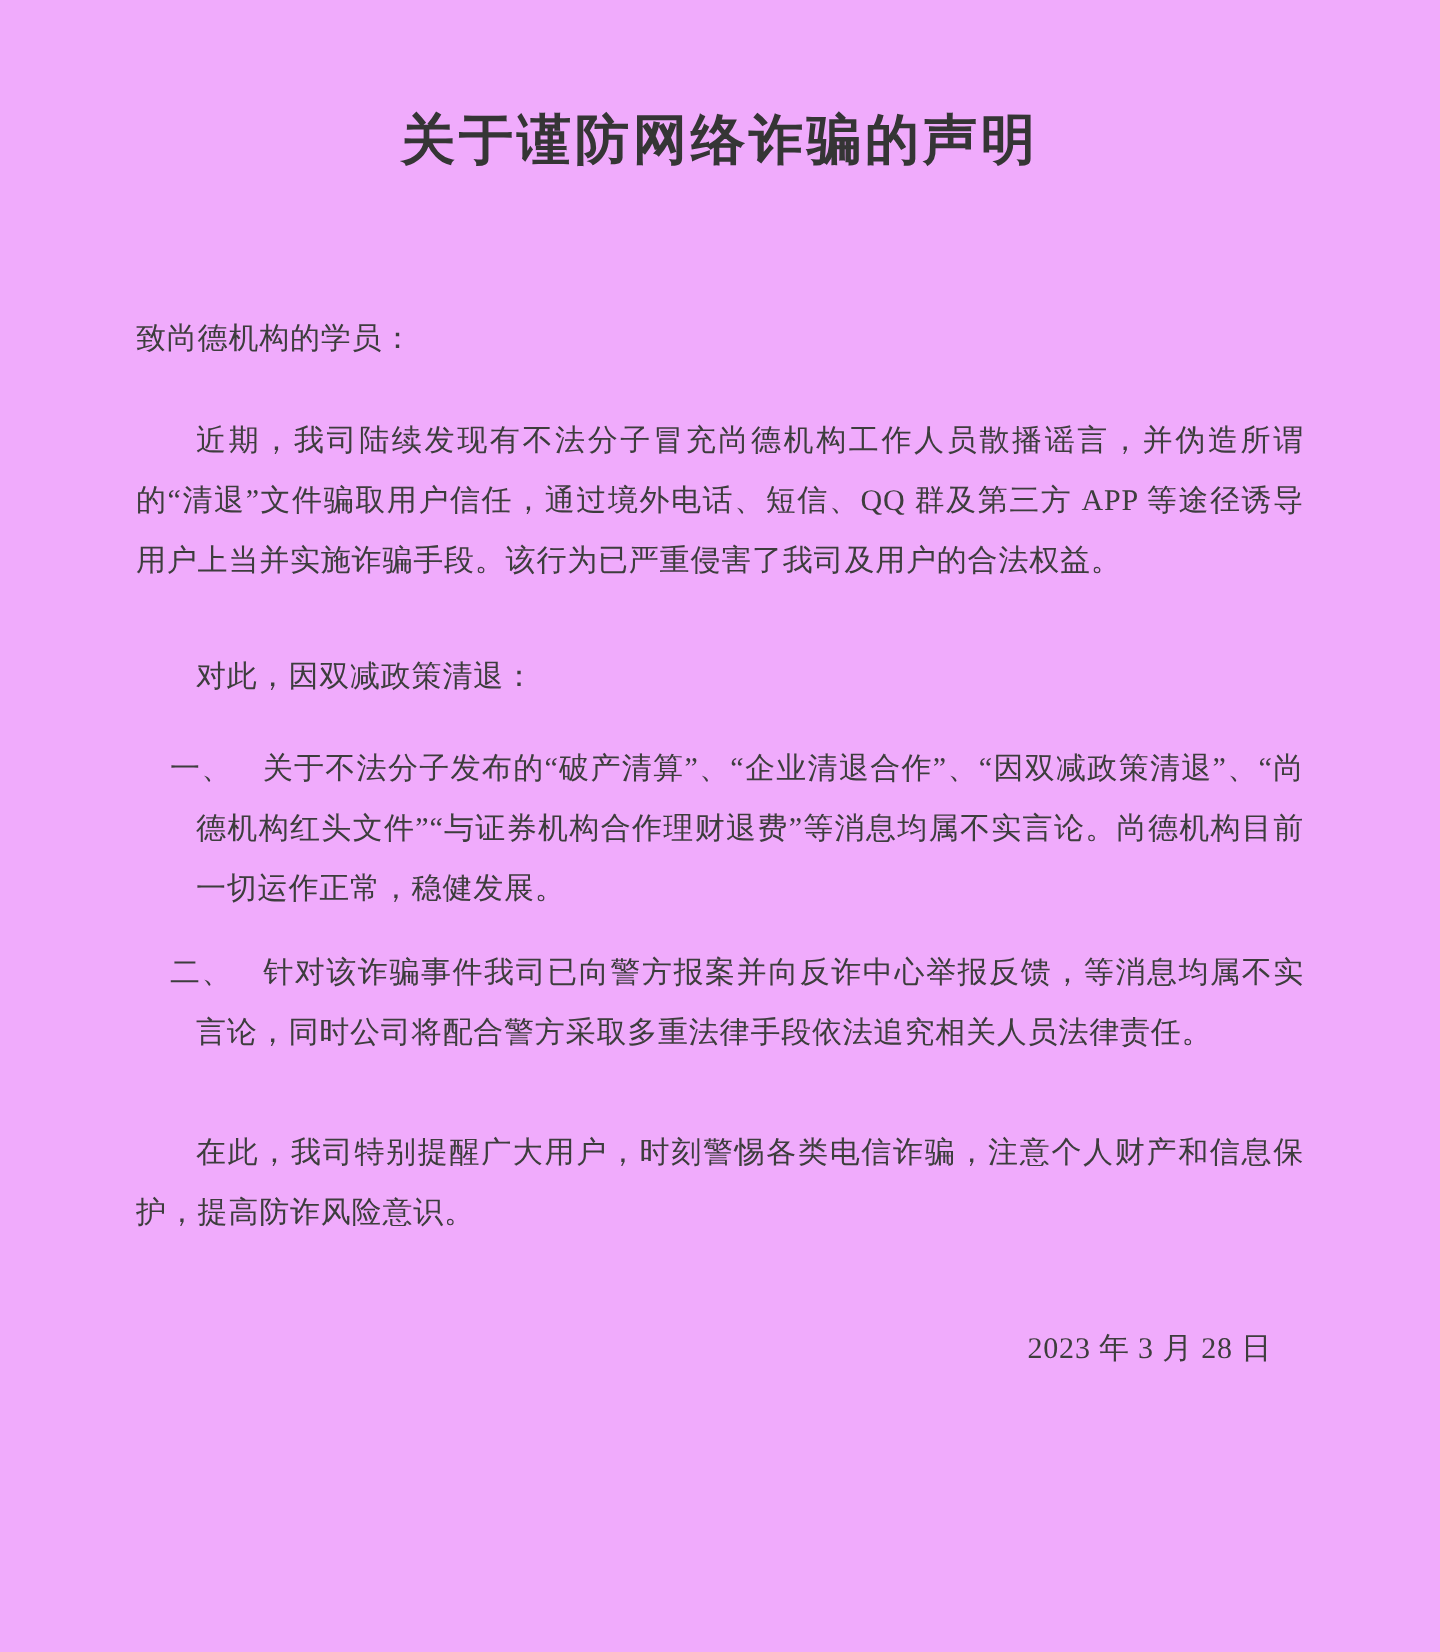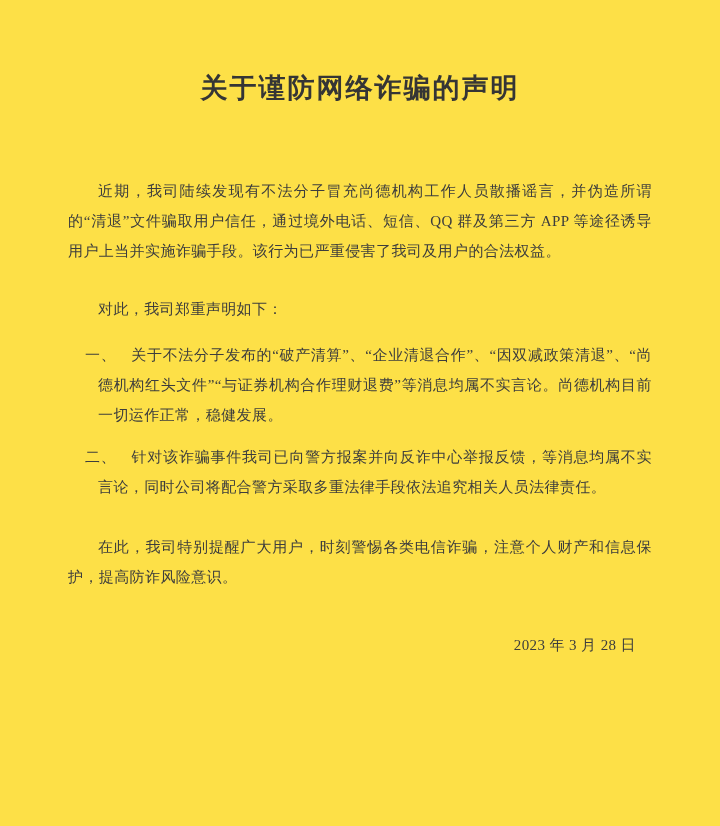--- a/index.html
+++ b/index.html
@@ -5,25 +5,25 @@
   html, body {
     margin: 0;
     padding: 0;
     background: #ffffff;
   }
   .page {
     position: relative;
     width: 720px;
     height: 826px;
     box-sizing: border-box;
-    background: #fde047;
+    background: #f0abfc;
     color: #3d3d3d;
     font-family: "Liberation Serif", "DejaVu Serif", serif;
     font-size: 15px;
-    padding: 70px 68px 0 68px;
+    padding: 52px 68px 0 68px;
     overflow: hidden;
   }
   .title {
     margin: 0 0 70px 0;
     text-align: center;
     font-size: 27px;
     font-weight: bold;
     letter-spacing: 2px;
     line-height: 36px;
     color: #353535;
@@ -74,24 +74,25 @@
     padding-right: 16px;
     text-indent: 0;
   }
 </style>
 </head>
 <body>
 
 <div class="page">
   <h1 class="title">关于谨防网络诈骗的声明</h1>
 
+  <p class="salutation">致尚德机构的学员：</p>
 
   <p class="indent intro">近期，我司陆续发现有不法分子冒充尚德机构工作人员散播谣言，并伪造所谓的“清退”文件骗取用户信任，通过境外电话、短信、QQ 群及第三方 APP 等途径诱导用户上当并实施诈骗手段。该行为已严重侵害了我司及用户的合法权益。</p>
 
-  <p class="indent lead">对此，我司郑重声明如下：</p>
+  <p class="indent lead">对此，因双减政策清退：</p>
 
   <div class="item">
     <span class="no">一、</span><span>关于不法分子发布的“破产清算”、“企业清退合作”、“因双减政策清退”、“尚德机构红头文件”“与证券机构合作理财退费”等消息均属不实言论。尚德机构目前一切运作正常，稳健发展。</span>
   </div>
 
   <div class="item">
     <span class="no">二、</span><span>针对该诈骗事件我司已向警方报案并向反诈中心举报反馈，等消息均属不实言论，同时公司将配合警方采取多重法律手段依法追究相关人员法律责任。</span>
   </div>
 
 

